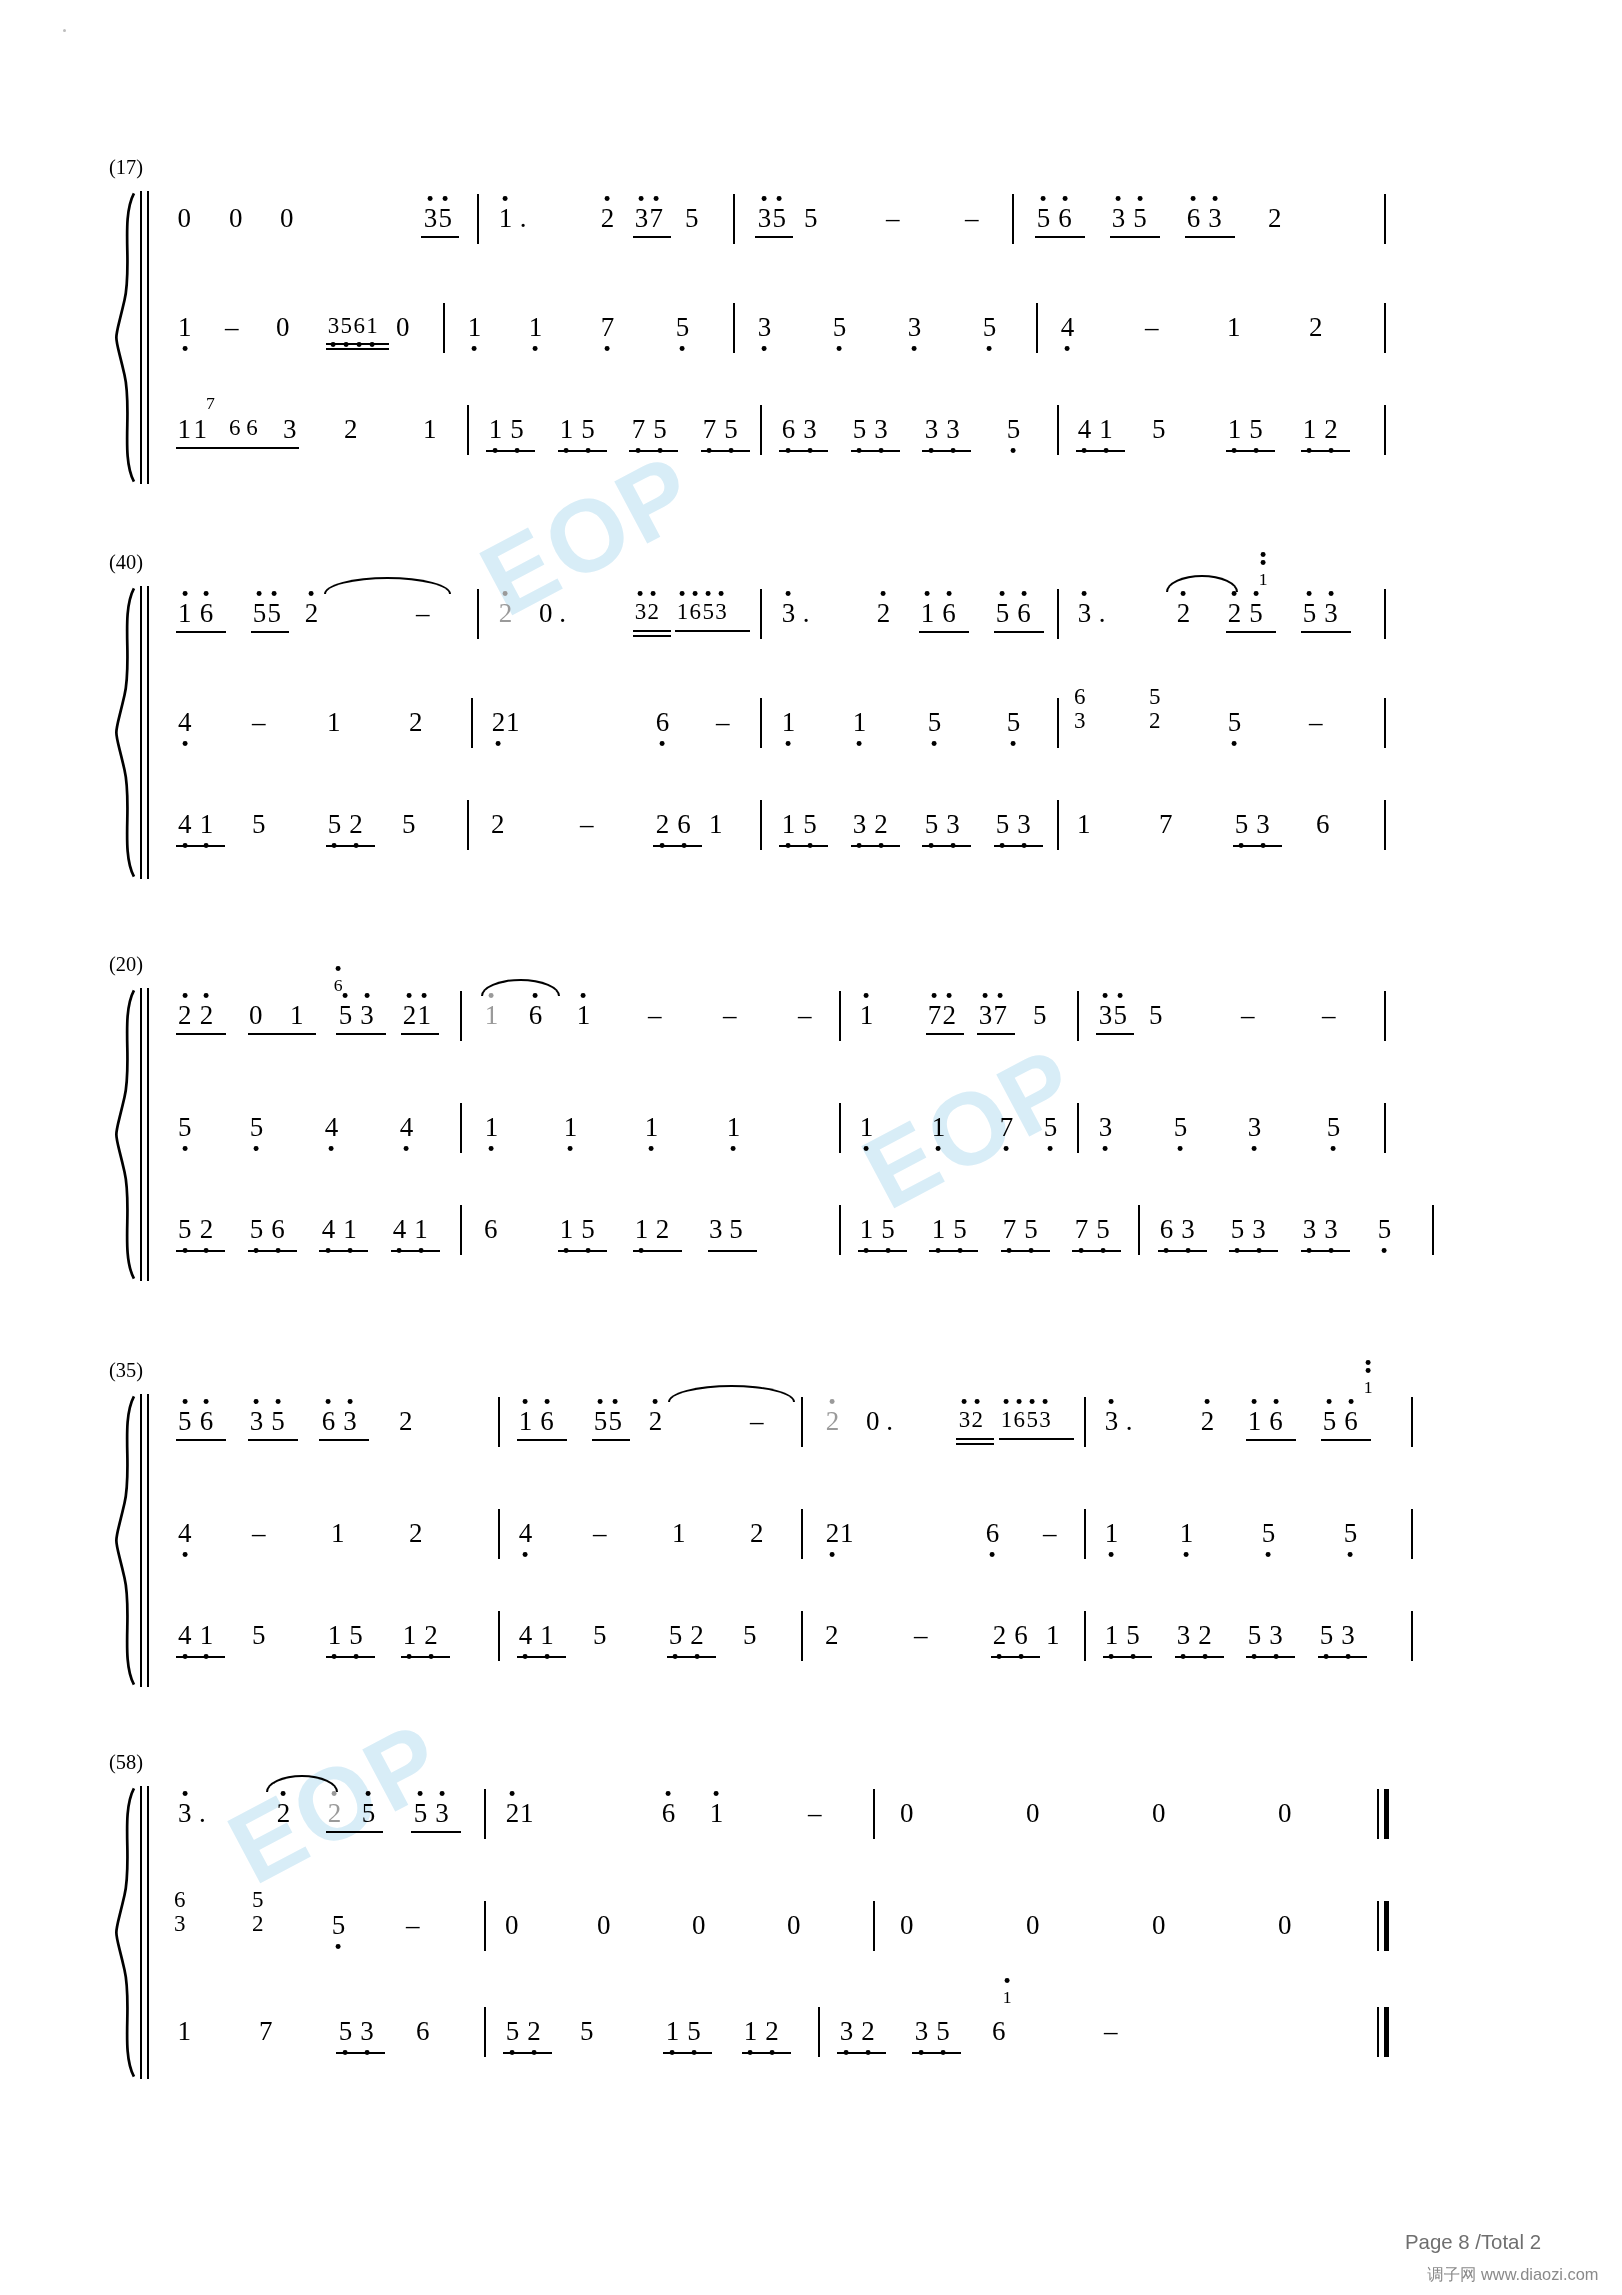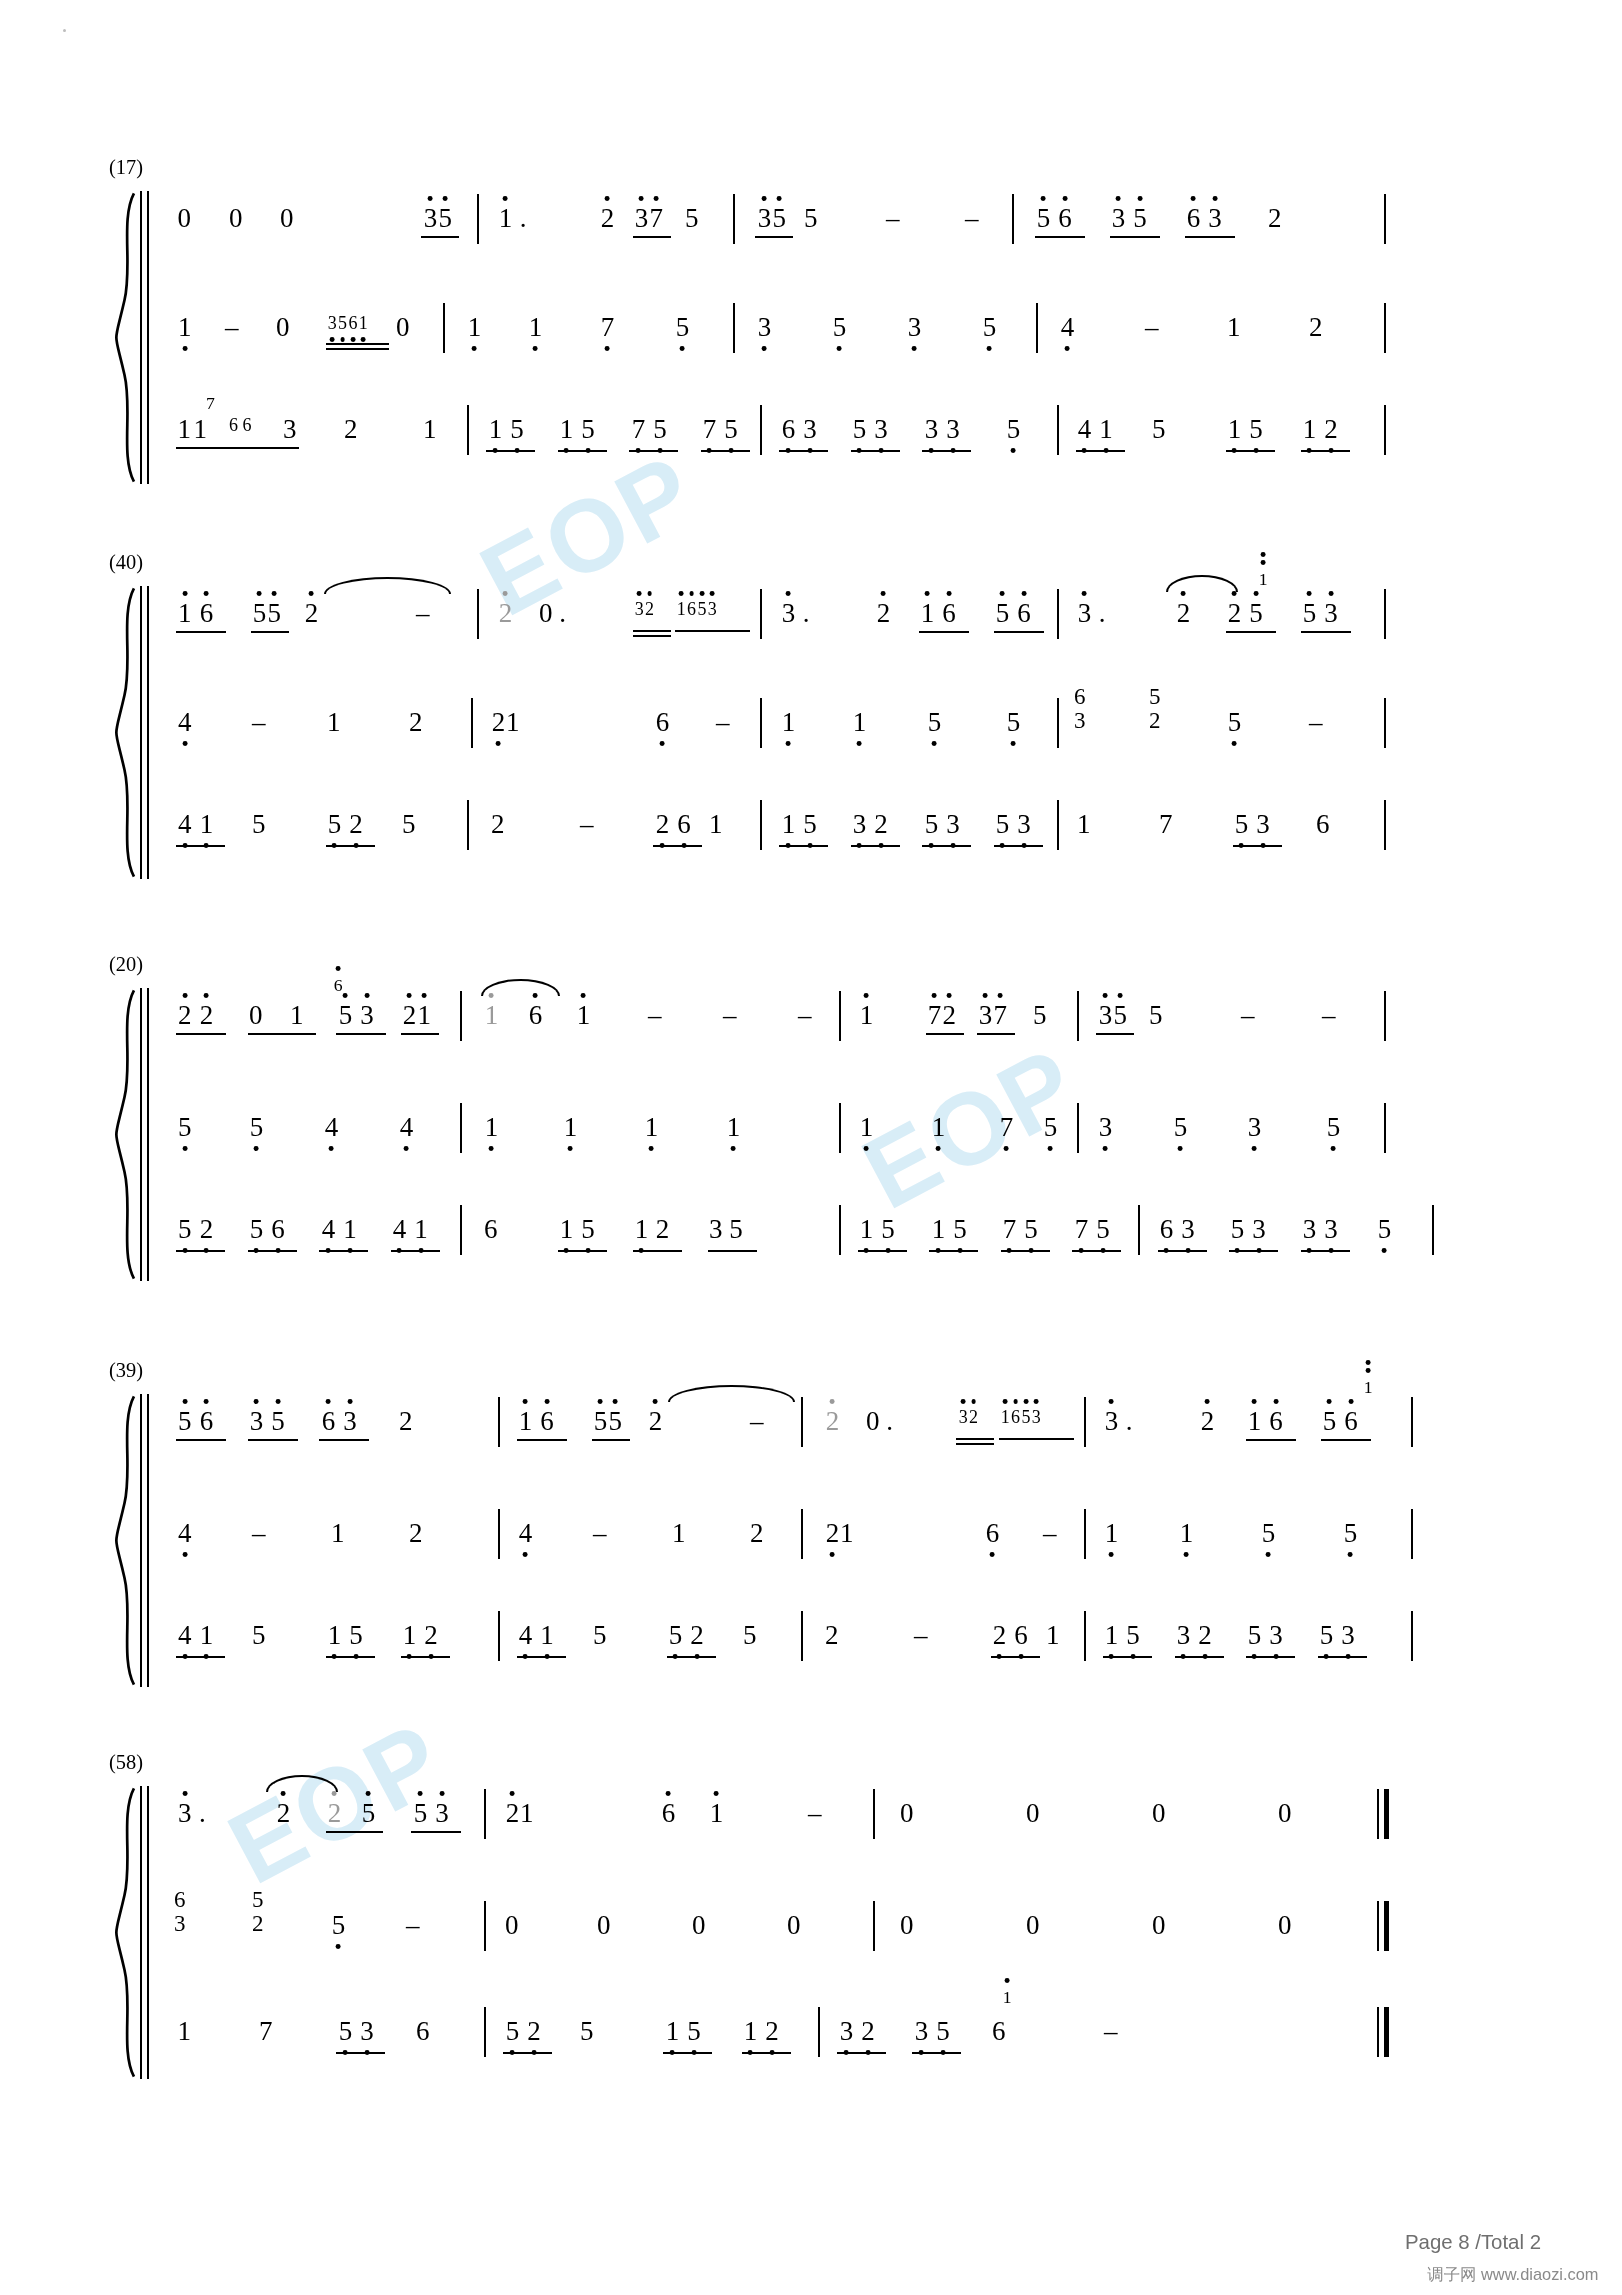--- a/index.html
+++ b/index.html
@@ -75,21 +75,21 @@
   }
 
   
   .n {
     position: absolute;
     font-family: "Liberation Serif", serif;
     font-size: 27px;
     line-height: 1;
     white-space: nowrap;
   }
-  .n.small { font-size: 18px; }
+  .n.small { font-size: 23px; }
   .n.gray  { color: #9a9a9a; }
 
   
   .dup, .ddn {
     position: absolute;
     left: 50%;
     transform: translateX(-50%);
     width: 4.8px; height: 4.8px;
     background: #000;
     border-radius: 50%;
@@ -520,21 +520,21 @@
       <div class="n" style="left:1073px;"><span class="digit">5<span class="ddn"></span></span>&nbsp;<span class="digit">3<span class="ddn"></span></span></div>
       <div class="beam" style="left:1072px; top:34px; width:49px;"></div>
       <div class="n" style="left:1145px;"><span class="digit">3<span class="ddn"></span></span>&nbsp;<span class="digit">3<span class="ddn"></span></span></div>
       <div class="beam" style="left:1144px; top:34px; width:49px;"></div>
       <div class="n" style="left:1220px;"><span class="digit">5<span class="ddn"></span></span></div>
       <div class="bar" style="left:1275px;"></div>
     </div>
   </div>
 
   <div class="system" style="top:1394px;">
-    <div class="measure-no">(39)</div>
+    <div class="measure-no">(35)</div>
 
     <div class="brace">
       <svg width="23" height="293" viewBox="0 0 34 430">
         <path d="M28 2 C8 40 26 110 14 160 C6 195 2 205 2 215 C2 225 6 235 14 270 C26 320 8 390 28 428" fill="none" stroke="#000" stroke-width="4"></path>
       </svg>
     </div>
     <div class="sysbar b1" style="height:293px;"></div>
     <div class="sysbar b2" style="height:293px;"></div>
 
     <div class="staff" style="top:13.6px;">

